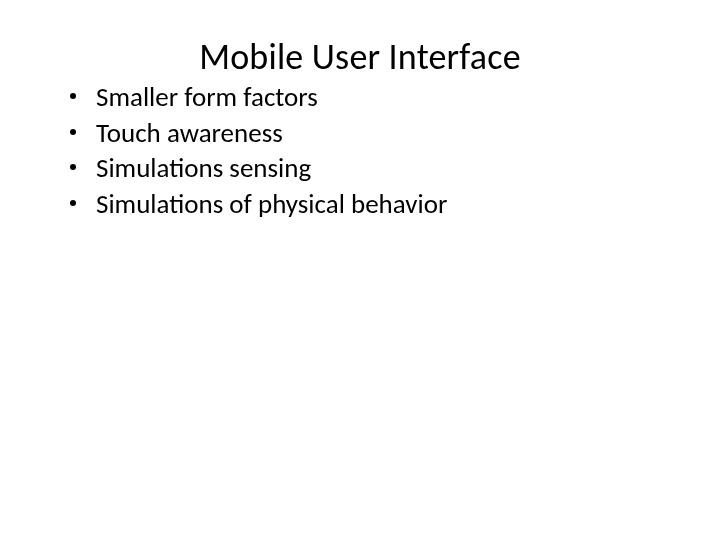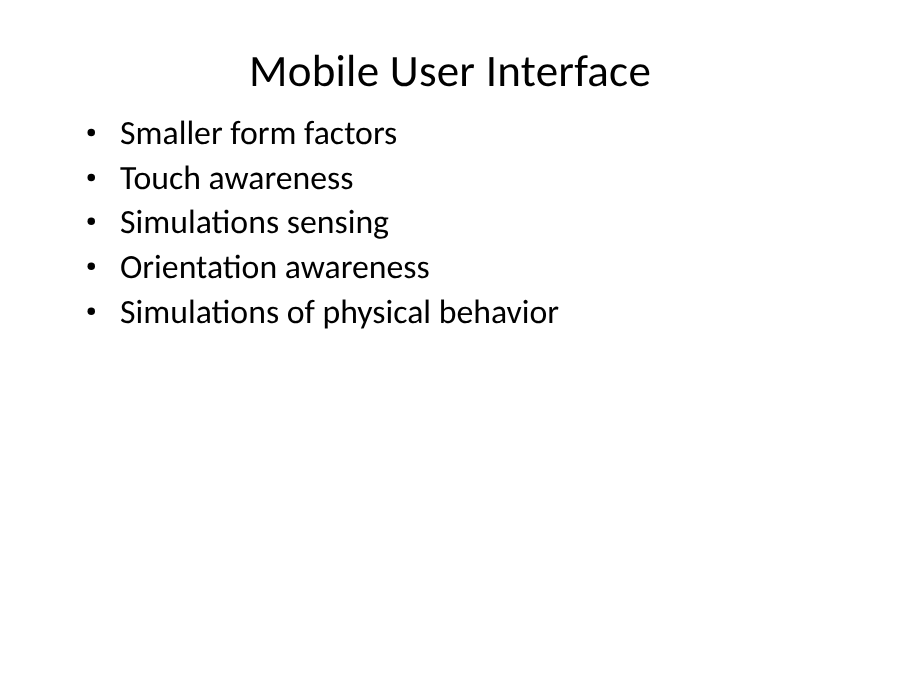--- a/index.html
+++ b/index.html
@@ -23,21 +23,20 @@
     .title {
       font-size: 36px;
       font-weight: 400;
       text-align: center;
       margin-top: 5px;
       letter-spacing: 0.2px;
     }
     .bullet-list {
       list-style: none;
       padding-left: 20px;
-      margin-top: 10px;
     }
     .bullet-item {
       font-size: 27px;
       line-height: 1.32;
       display: flex;
       align-items: flex-start;
     }
     .bullet-marker {
       display: inline-block;
       width: 6px;
@@ -65,20 +64,16 @@
     <li class="bullet-item">
       <span class="bullet-marker"></span>
       <span class="bullet-text">Touch awareness</span>
     </li>
     <li class="bullet-item">
       <span class="bullet-marker"></span>
       <span class="bullet-text">Simulations sensing</span>
     </li>
     <li class="bullet-item">
       <span class="bullet-marker"></span>
-      <span class="bullet-text">Orientation awareness</span>
-    </li>
-    <li class="bullet-item">
-      <span class="bullet-marker"></span>
       <span class="bullet-text">Simulations of physical behavior</span>
     </li>
   </ul>
 </div>
 
 </body></html>

